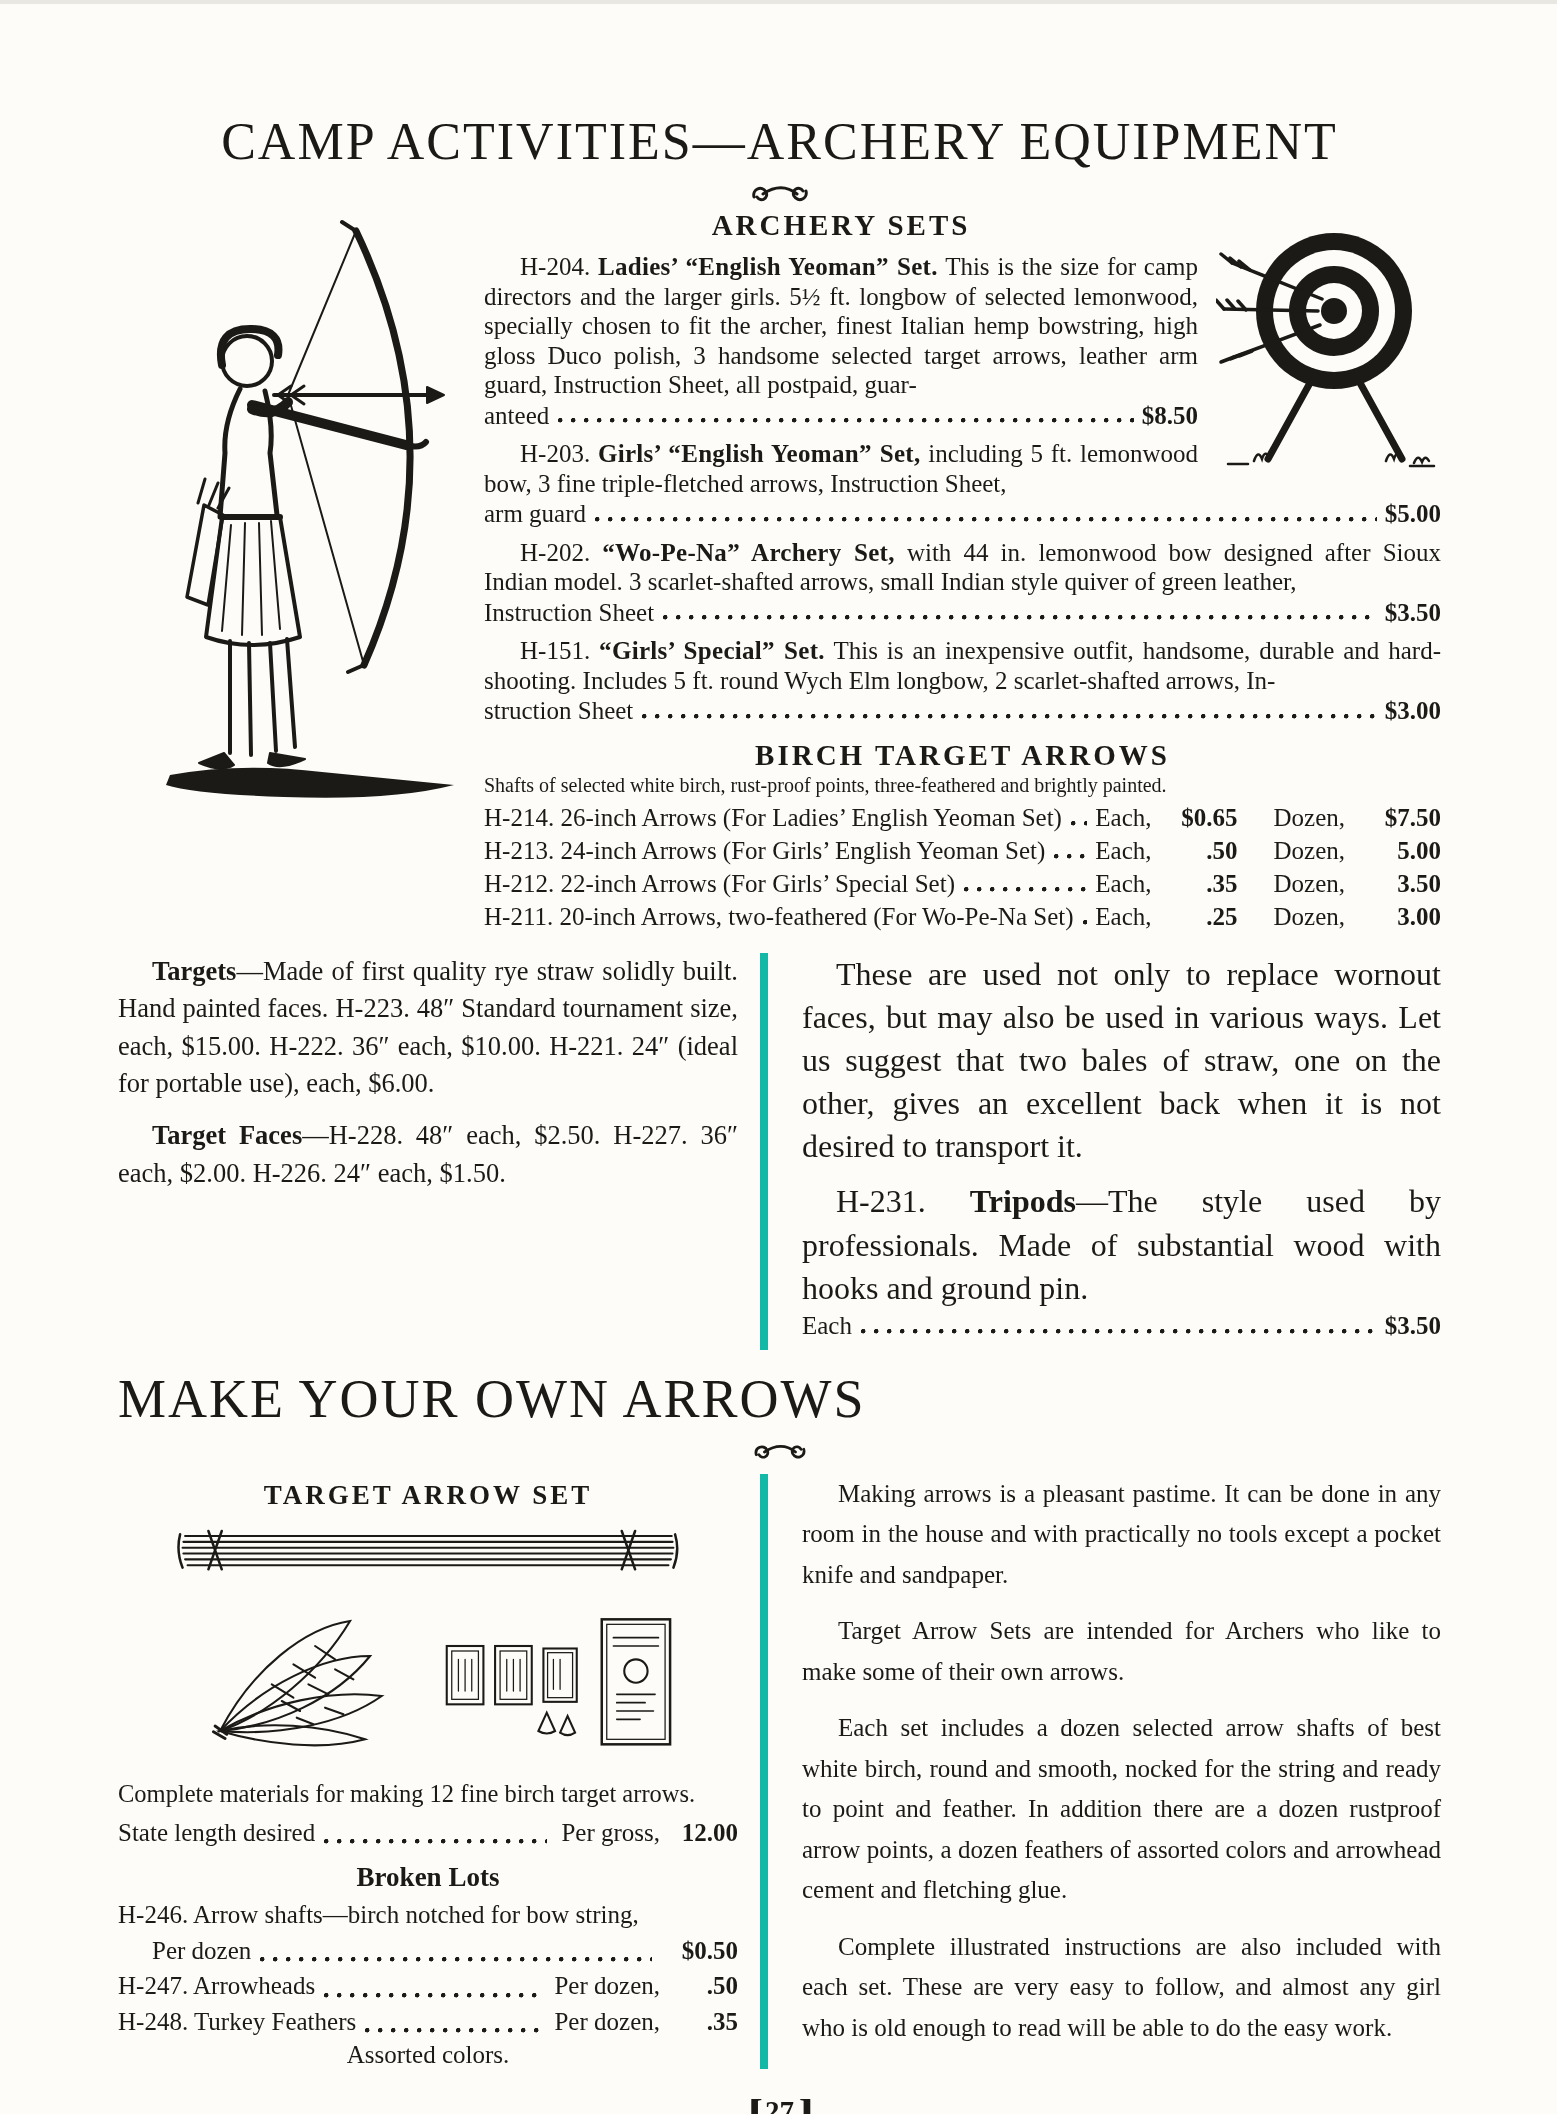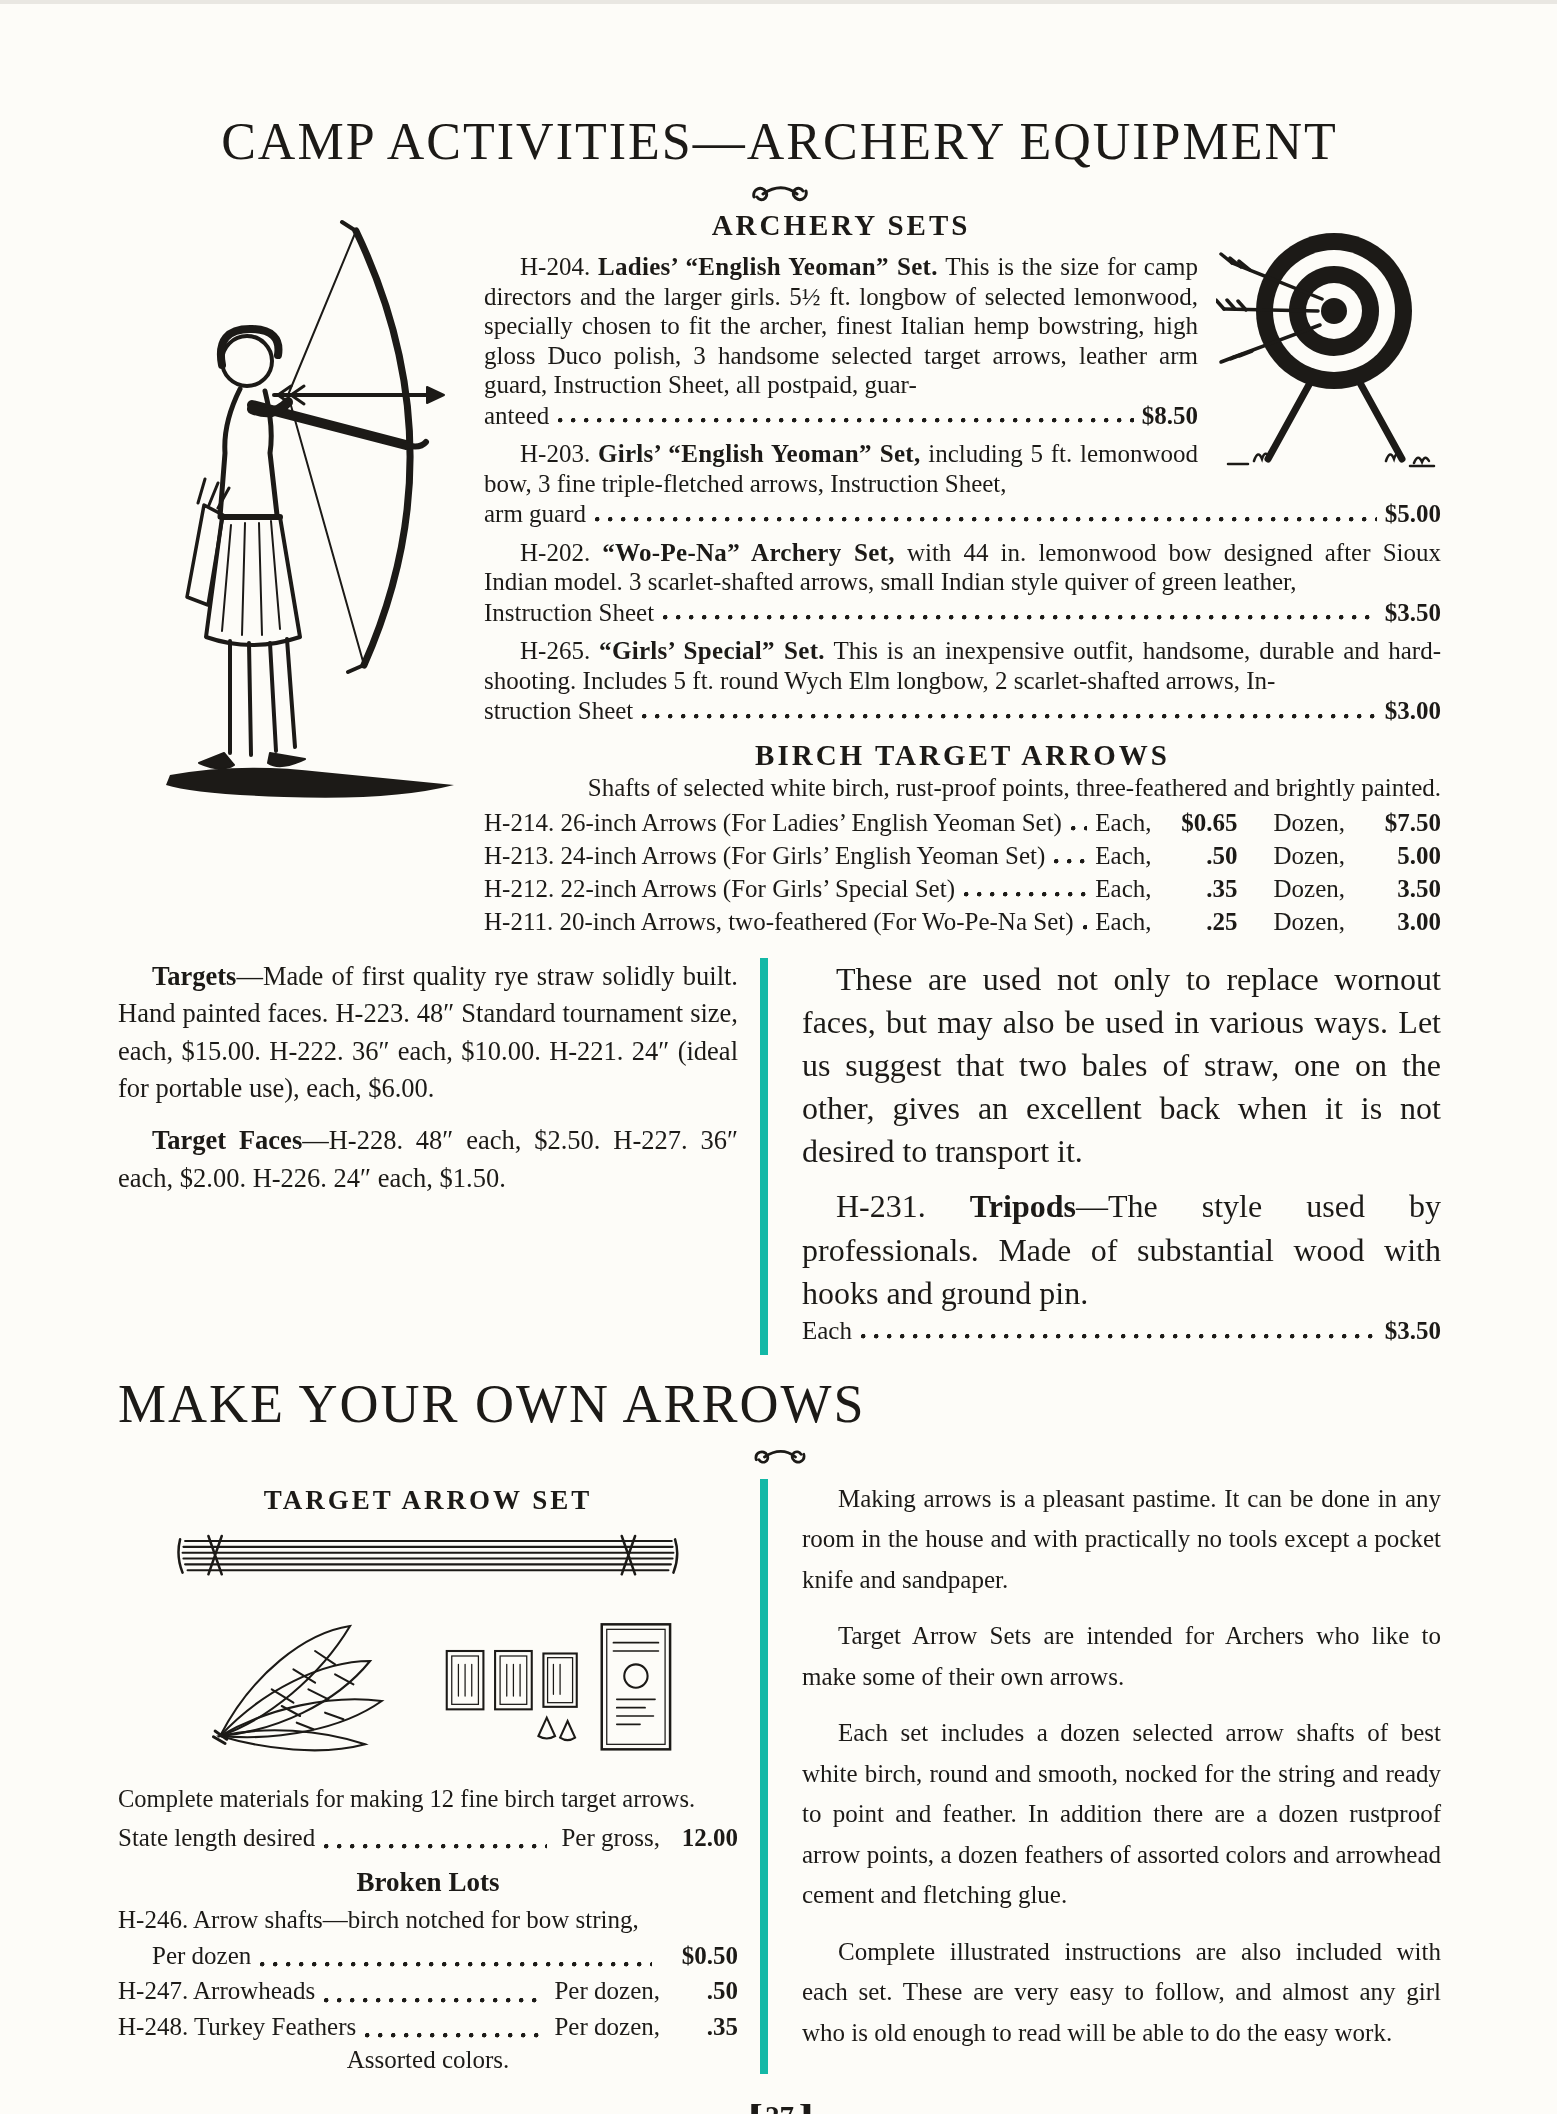--- a/index.html
+++ b/index.html
@@ -38,21 +38,21 @@
     display:flex; align-items:flex-end;
     font-size:25px; line-height:1.1; margin:0 0 10px;
   }
   .leader-row b { font-weight:700; }
   .dotfill {
     flex:1 1 auto; height:7px; margin:0 8px 5px 8px;
     background-image:radial-gradient(circle at 3.2px 3.2px, #1c1a17 2.1px, rgba(0,0,0,0) 2.5px);
     background-size:13px 7px; background-repeat:repeat-x; background-position:0 0;
   }
   .birch-head { margin-top:14px; margin-bottom:2px; }
-  .birch-intro { font-size:25px; text-align:right; margin:0 0 6px; }
+  .birch-intro { font-size:20px; text-align:left; margin:0 0 6px; }
   .arrow-list { overflow:hidden; }
   .arrow-row {
     display:flex; align-items:flex-end;
     font-size:25px; line-height:1.16; margin-bottom:4px;
   }
   .arrow-desc { white-space:nowrap; }
   .each-price  { min-width:86px; text-align:right; font-weight:700; }
   .dozen-label { margin-left:36px; }
   .dozen-price { min-width:96px; text-align:right; font-weight:700; }
 
@@ -184,21 +184,21 @@
       <b>$5.00</b>
     </div>
 
     <p class="item-para"><span>H-202.</span> <b class="item-name">“Wo-Pe-Na” Archery Set,</b> <span>with 44 in. lemonwood bow designed after Sioux Indian model. 3 scarlet-shafted arrows, small Indian style quiver of green leather,</span></p>
     <div class="leader-row">
       <span>Instruction Sheet</span>
       <span class="dotfill"></span>
       <b>$3.50</b>
     </div>
 
-    <p class="item-para"><span>H-265.</span> <b class="item-name">“Girls’ Special” Set.</b> <span>This is an inexpensive outfit, handsome, durable and hard-shooting. Includes 5 ft. round Wych Elm longbow, 2 scarlet-shafted arrows, In-</span></p>
+    <p class="item-para"><span>H-151.</span> <b class="item-name">“Girls’ Special” Set.</b> <span>This is an inexpensive outfit, handsome, durable and hard-shooting. Includes 5 ft. round Wych Elm longbow, 2 scarlet-shafted arrows, In-</span></p>
     <div class="leader-row">
       <span>struction Sheet</span>
       <span class="dotfill"></span>
       <b>$3.00</b>
     </div>
 
     <h2 class="section-head birch-head">BIRCH TARGET ARROWS</h2>
     <p class="birch-intro">Shafts of selected white birch, rust-proof points, three-feathered and brightly painted.</p>
 
     <div class="arrow-list">

